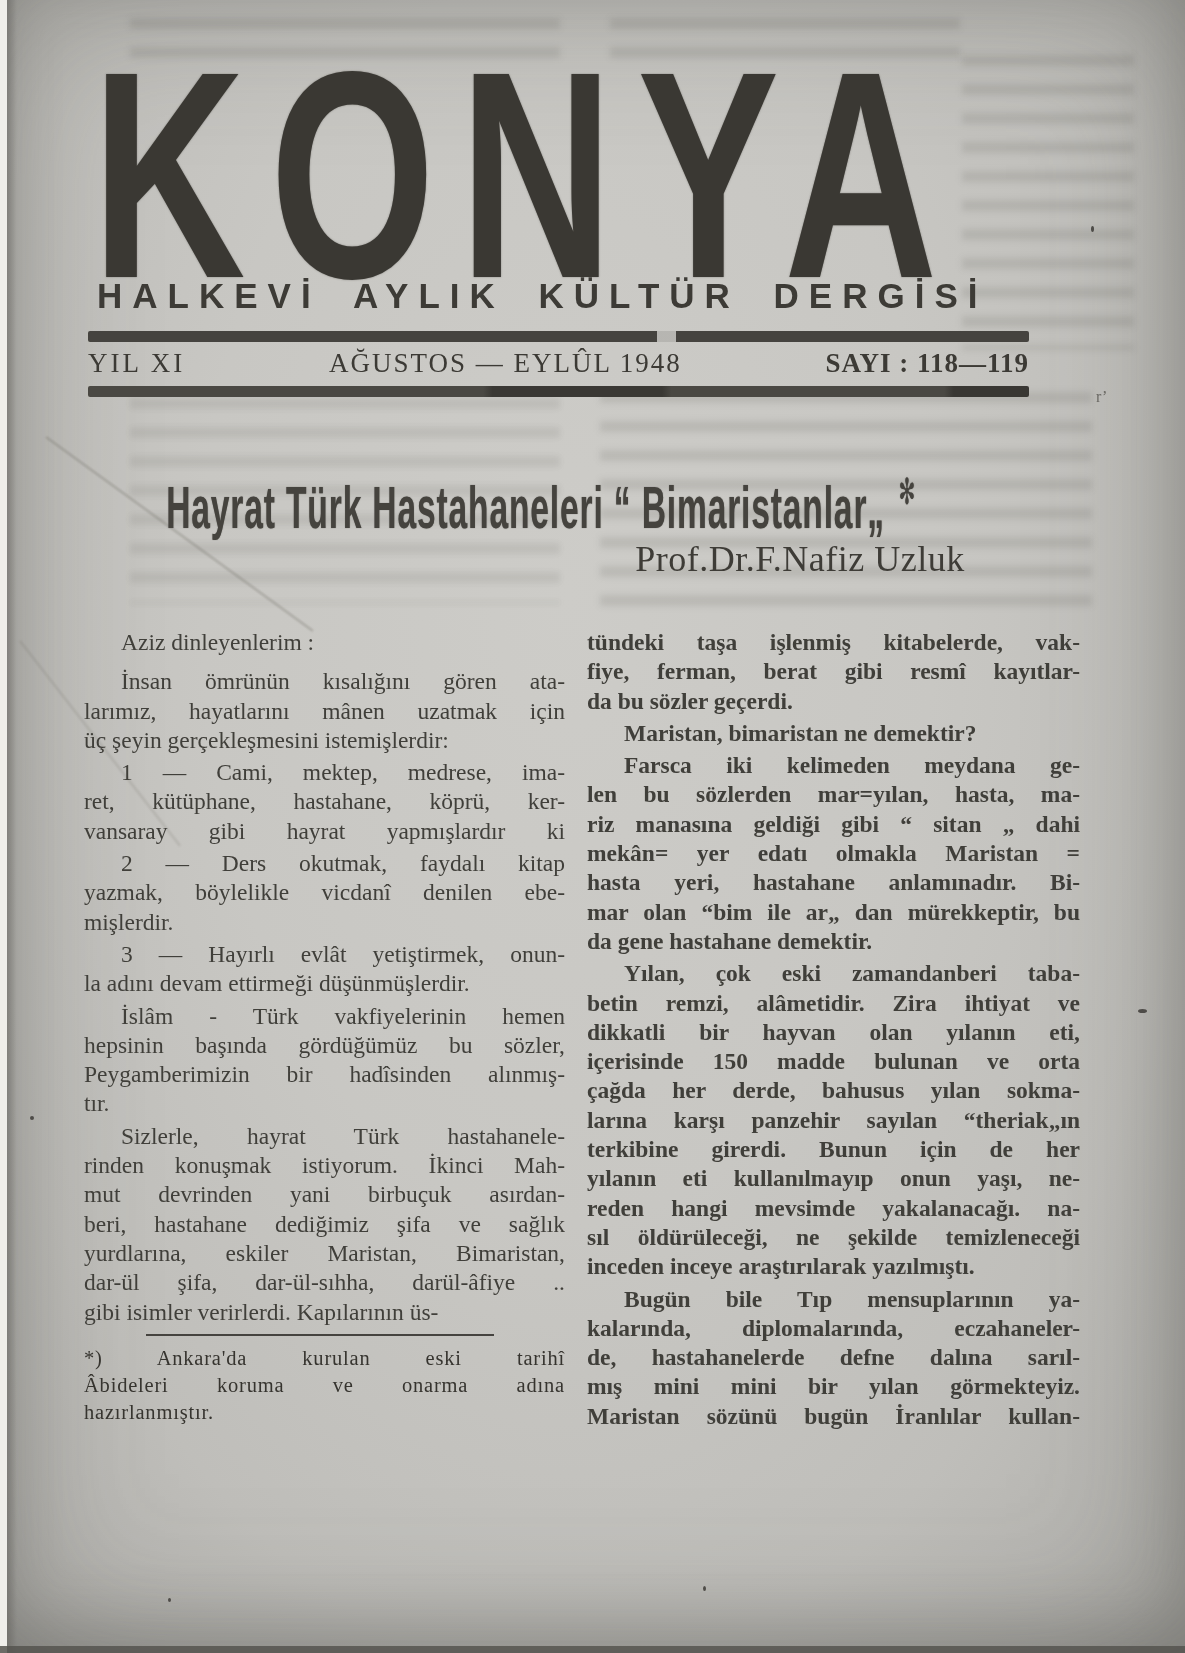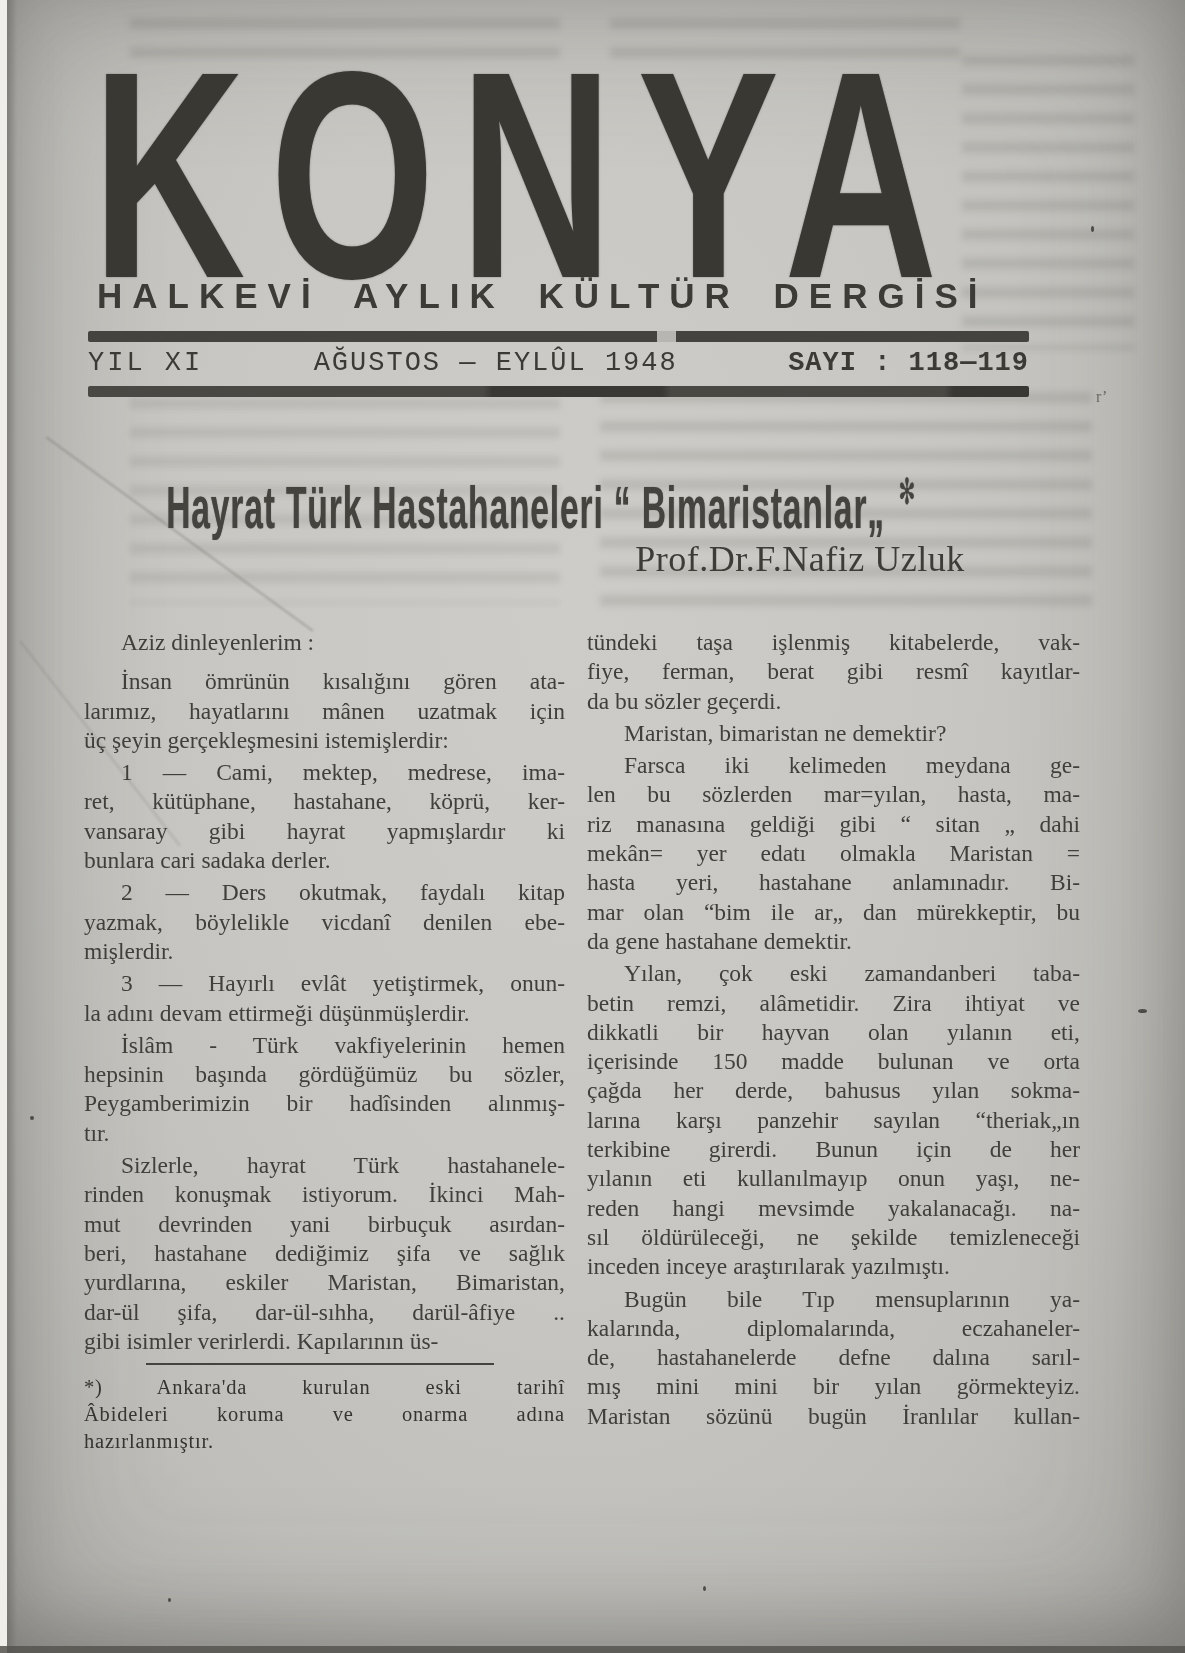--- a/index.html
+++ b/index.html
@@ -42,21 +42,21 @@
     font-family:"Liberation Sans","DejaVu Sans",sans-serif;
     font-weight:bold;font-size:35px;letter-spacing:10px;word-spacing:14px;
     color:#3d3b36;white-space:nowrap;
   }
   .rule{position:absolute;left:88px;width:941px;height:11px;z-index:3;border-radius:2px;}
   .rule1{top:331px;background:linear-gradient(90deg,#45433f 0 60.5%,rgba(69,67,63,.15) 60.5% 62.5%,#45433f 62.5% 100%);}
   .rule2{top:386px;background:linear-gradient(90deg,#4a4843 0 42%,#3a3834 43% 61%,#4a4843 62% 91%,#393733 92% 100%);}
   .meta{
     position:absolute;top:348px;left:88px;width:941px;
     display:flex;justify-content:space-between;align-items:baseline;
-    font-size:27px;color:#3c3a35;font-family:Liberation Mono, monospace;
+    font-size:27px;color:#3c3a35;
   }
   .meta .vol{letter-spacing:3px;}
   .meta .date{letter-spacing:2px;}
   .meta .issue{font-weight:bold;letter-spacing:1px;}
 
   
   .article-title{
     position:absolute;top:450px;left:95px;width:890px;text-align:center;
     font-family:"Liberation Sans","DejaVu Sans",sans-serif;
     font-weight:bold;font-size:40px;letter-spacing:1px;line-height:40px;
@@ -67,21 +67,21 @@
   .article-title .star{font-size:24px;position:relative;top:-16px;margin-left:16px;}
   .author{
     position:absolute;top:538px;left:620px;width:360px;text-align:center;
     font-size:36px;color:#3e3c37;letter-spacing:.5px;
   }
 
   
   .columns{position:absolute;top:628px;left:84px;width:996px;display:flex;gap:22px;}
   .col{font-size:23.5px;line-height:29.3px;color:#403f3a;}
   .col-left{width:481px;}
-  .col-right{width:493px;}
+  .col-right{width:493px;font-weight:bold;}
   .para{margin:0 0 3px 0;}
   .line{text-align:justify;text-align-last:justify;}
   .line.last{text-align-last:left;}
   .para.indent .line:first-child{text-indent:37px;}
 
   
   .footnote-rule{margin:7px 0 9px 62px;width:348px;border-top:2.5px solid #45433f;}
   .footnote{
     font-weight:normal;font-size:20.5px;line-height:27px;
     letter-spacing:.8px;word-spacing:5px;color:#36342f;
@@ -130,21 +130,20 @@
             </div>
             <div class="para indent">
               <div class="line">İnsan ömrünün kısalığını gören ata-</div>
               <div class="line">larımız, hayatlarını mânen uzatmak için</div>
               <div class="line last">üç şeyin gerçekleşmesini istemişlerdir:</div>
             </div>
             <div class="para indent">
               <div class="line">1 — Cami, mektep, medrese, ima-</div>
               <div class="line">ret, kütüphane, hastahane, köprü, ker-</div>
               <div class="line">vansaray gibi hayrat yapmışlardır ki</div>
-              <div class="line last">bunlara cari sadaka derler.</div>
             </div>
             <div class="para indent">
               <div class="line">2 — Ders okutmak, faydalı kitap</div>
               <div class="line">yazmak, böylelikle vicdanî denilen ebe-</div>
               <div class="line last">mişlerdir.</div>
             </div>
             <div class="para indent">
               <div class="line">3 — Hayırlı evlât yetiştirmek, onun-</div>
               <div class="line last">la adını devam ettirmeği düşünmüşlerdir.</div>
             </div>

